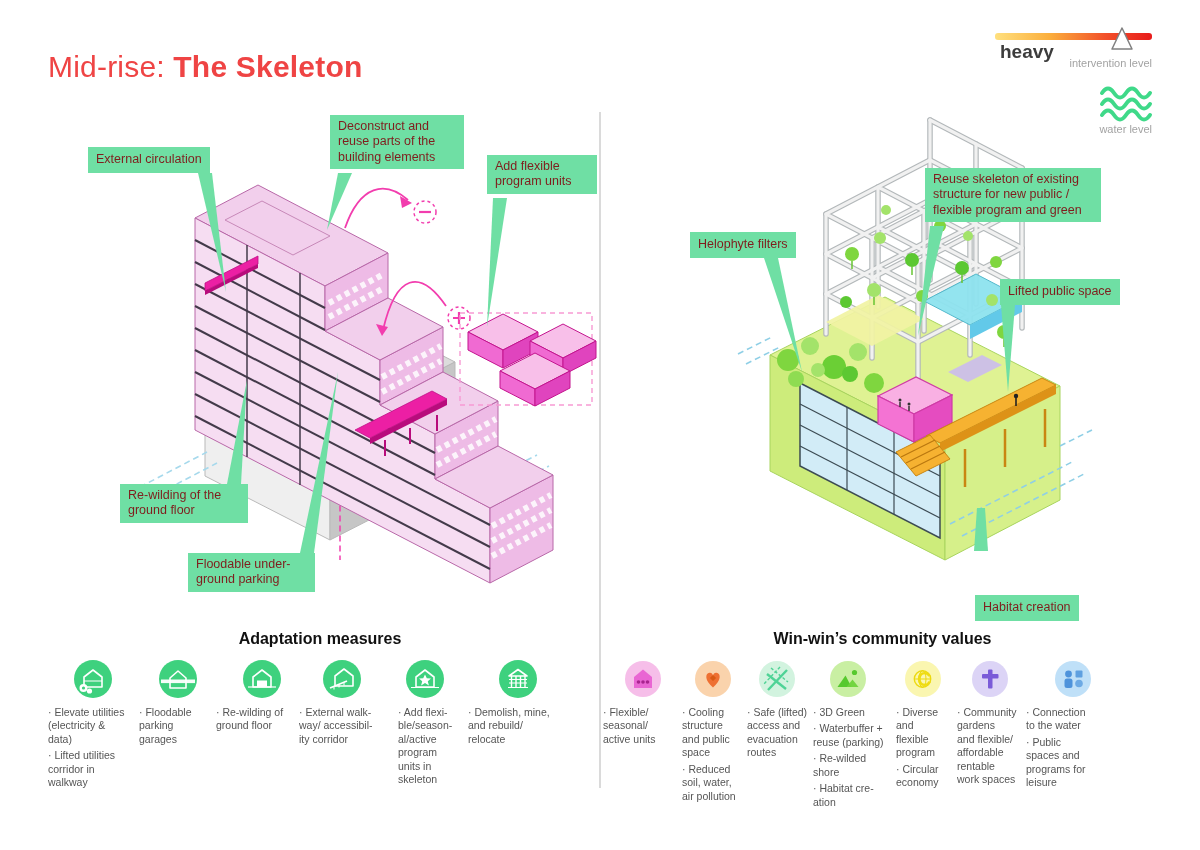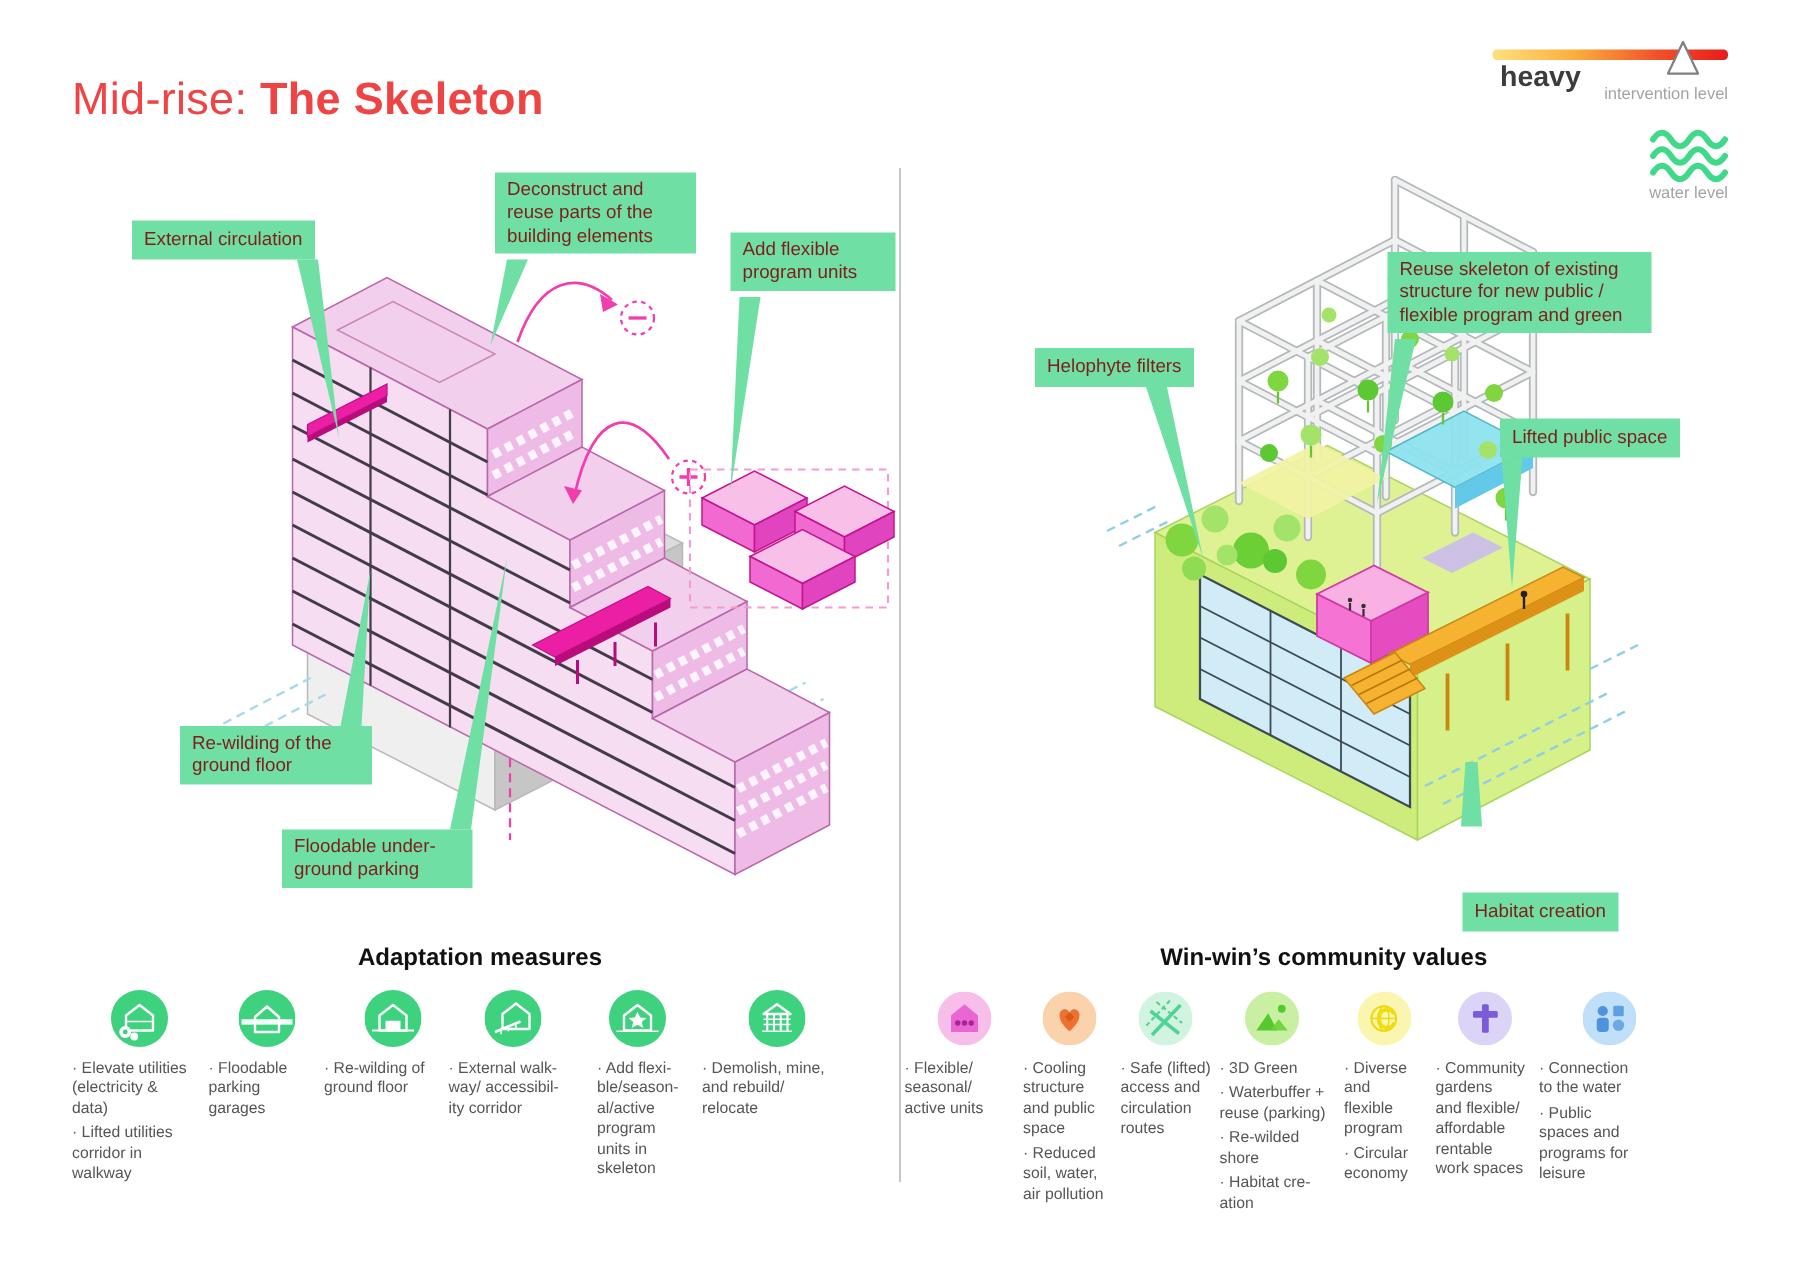--- a/index.html
+++ b/index.html
@@ -457,21 +457,21 @@
 structure
 and public
 space</div>
   <div class="bullet">· Reduced
 soil, water,
 air pollution</div>
 </div>
 <div class="bcol br3">
   <div class="bullet">· Safe (lifted)
 access and
-circulation
+evacuation
 routes</div>
 </div>
 <div class="bcol br4">
   <div class="bullet">· 3D Green</div>
   <div class="bullet">· Waterbuffer +
 reuse (parking)</div>
   <div class="bullet">· Re-wilded
 shore</div>
   <div class="bullet">· Habitat cre-
 ation</div>

